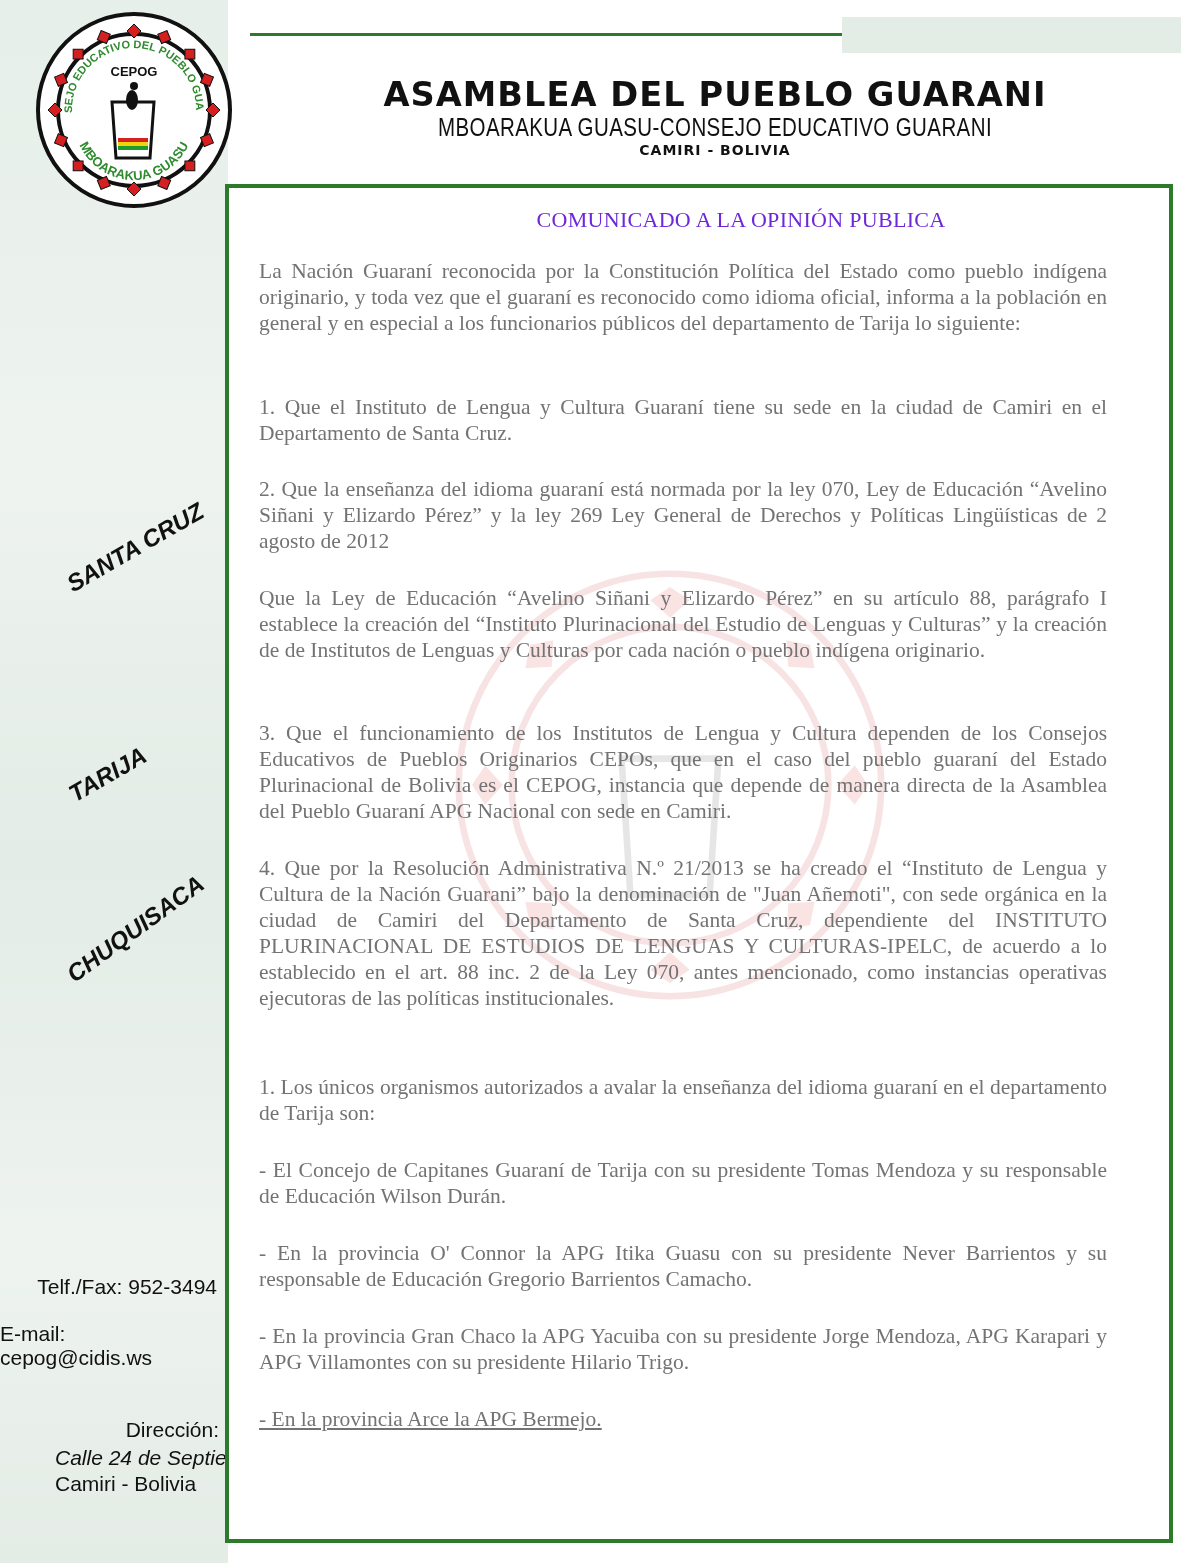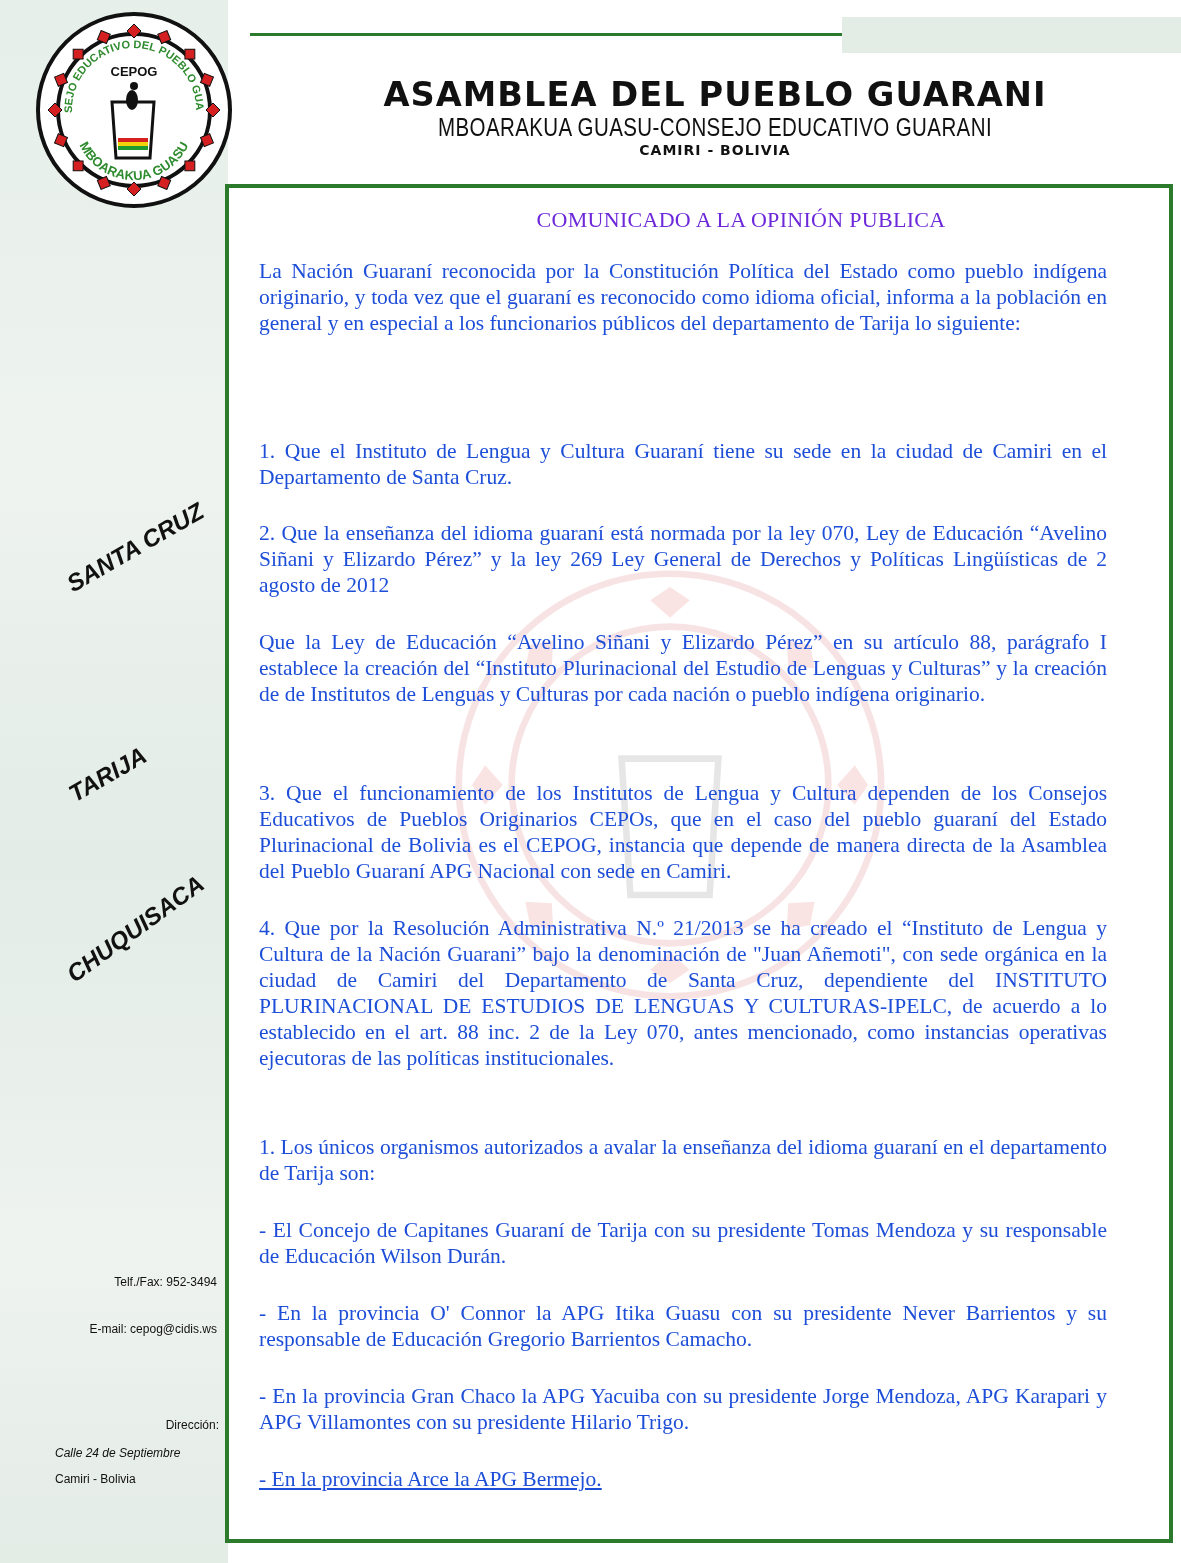--- a/index.html
+++ b/index.html
@@ -46,29 +46,29 @@
   }
   .watermark {
     position: absolute; left: 450px; top: 565px; width: 440px; height: 440px; opacity: 0.14;
   }
   .doc-heading {
     position: absolute; left: 225px; top: 207px; width: 1032px; text-align: center;
     font-size: 22px; color: #6d28d9; letter-spacing: 0.3px;
   }
   .content {
     position: absolute; left: 259px; top: 258px; width: 848px;
-    font-size: 21.5px; line-height: 26px; color: #1d4ed8; text-align: justify;
+    font-size: 21.5px; line-height: 26px; color: #737373; text-align: justify;
   }
   .content p { margin: 0; }
   .province {
     position: absolute; font-family: "Liberation Sans", sans-serif; font-style: italic;
     font-weight: bold; color: #111; transform-origin: left bottom; white-space: nowrap;
   }
   .contact {
-    position: absolute; font-family: "Liberation Sans", sans-serif; font-size: 12px; color: #111;
+    position: absolute; font-family: "Liberation Sans", sans-serif; font-size: 21px; color: #111;
   }
 </style>
 </head>
 <body>
 
 <div class="sidebar-bg"></div>
 <div class="top-band"></div>
 <div class="top-rule"></div>
 
 <svg class="logo" viewBox="0 0 200 200">
@@ -147,27 +147,27 @@
     <polygon points="0,-90 9,-84 0,-76 -9,-84" transform="rotate(315)"></polygon>
   </g>
   <path d="M78,88 L122,88 L118,150 L82,150 Z" fill="none" stroke="#555" stroke-width="3"></path>
 </svg>
 
 <div class="doc-heading">COMUNICADO A LA OPINIÓN PUBLICA</div>
 
 <div class="content">
   <p style="height:104px;">La Nación Guaraní reconocida por la Constitución Política del Estado como pueblo indígena originario, y toda vez que el guaraní es reconocido como idioma oficial, informa a la población en general y en especial a los funcionarios públicos del departamento de Tarija lo siguiente:</p>
   <p style="height:32px;"></p>
-  <p style="height:52px;margin-top:44px;">1. Que el Instituto de Lengua y Cultura Guaraní tiene su sede en la ciudad de Camiri en el Departamento de Santa Cruz.</p>
+  <p style="height:52px;">1. Que el Instituto de Lengua y Cultura Guaraní tiene su sede en la ciudad de Camiri en el Departamento de Santa Cruz.</p>
   <p style="height:30px;"></p>
   <p style="height:78px;">2. Que la enseñanza del idioma guaraní está normada por la ley 070, Ley de Educación “Avelino Siñani y Elizardo Pérez” y la ley 269 Ley General de Derechos y Políticas Lingüísticas de 2 agosto de 2012</p>
   <p style="height:31px;"></p>
   <p style="height:104px;">Que la  Ley de Educación “Avelino Siñani y Elizardo Pérez” en su artículo 88, parágrafo I establece la creación del “Instituto Plurinacional  del Estudio de Lenguas y Culturas” y la creación de  de Institutos de Lenguas y Culturas por cada nación o pueblo indígena originario.</p>
   <p style="height:31px;"></p>
-  <p style="height:104px;margin-top:16px;">3. Que el funcionamiento de los Institutos de Lengua y Cultura dependen de los Consejos Educativos de Pueblos Originarios CEPOs, que en el caso del pueblo guaraní del Estado Plurinacional de Bolivia es el CEPOG, instancia que depende de manera directa de la Asamblea del Pueblo Guaraní APG Nacional con sede en Camiri.</p>
+  <p style="height:104px;">3. Que el funcionamiento de los Institutos de Lengua y Cultura dependen de los Consejos Educativos de Pueblos Originarios CEPOs, que en el caso del pueblo guaraní del Estado Plurinacional de Bolivia es el CEPOG, instancia que depende de manera directa de la Asamblea del Pueblo Guaraní APG Nacional con sede en Camiri.</p>
   <p style="height:31px;"></p>
   <p style="height:156px;">4. Que por la Resolución Administrativa N.º 21/2013 se ha creado el “Instituto de Lengua y Cultura de la Nación Guarani” bajo la denominación de "Juan Añemoti", con sede orgánica en la ciudad de Camiri del Departamento de Santa Cruz, dependiente del INSTITUTO PLURINACIONAL DE ESTUDIOS DE LENGUAS Y CULTURAS-IPELC, de acuerdo a lo establecido en el art. 88 inc. 2 de la Ley 070, antes mencionado, como instancias operativas ejecutoras de las políticas institucionales.</p>
   <p style="height:32px;"></p>
   <p style="height:31px;"></p>
   <p style="height:52px;">1. Los únicos organismos autorizados a avalar la enseñanza del idioma guaraní en el departamento de Tarija son:</p>
   <p style="height:31px;"></p>
   <p style="height:52px;">- El Concejo de Capitanes Guaraní de Tarija con su presidente Tomas Mendoza y su responsable de Educación Wilson Durán.</p>
   <p style="height:31px;"></p>
   <p style="height:52px;">- En la provincia O' Connor la APG Itika Guasu con su presidente Never Barrientos y su responsable de Educación Gregorio Barrientos Camacho.</p>
   <p style="height:31px;"></p>

